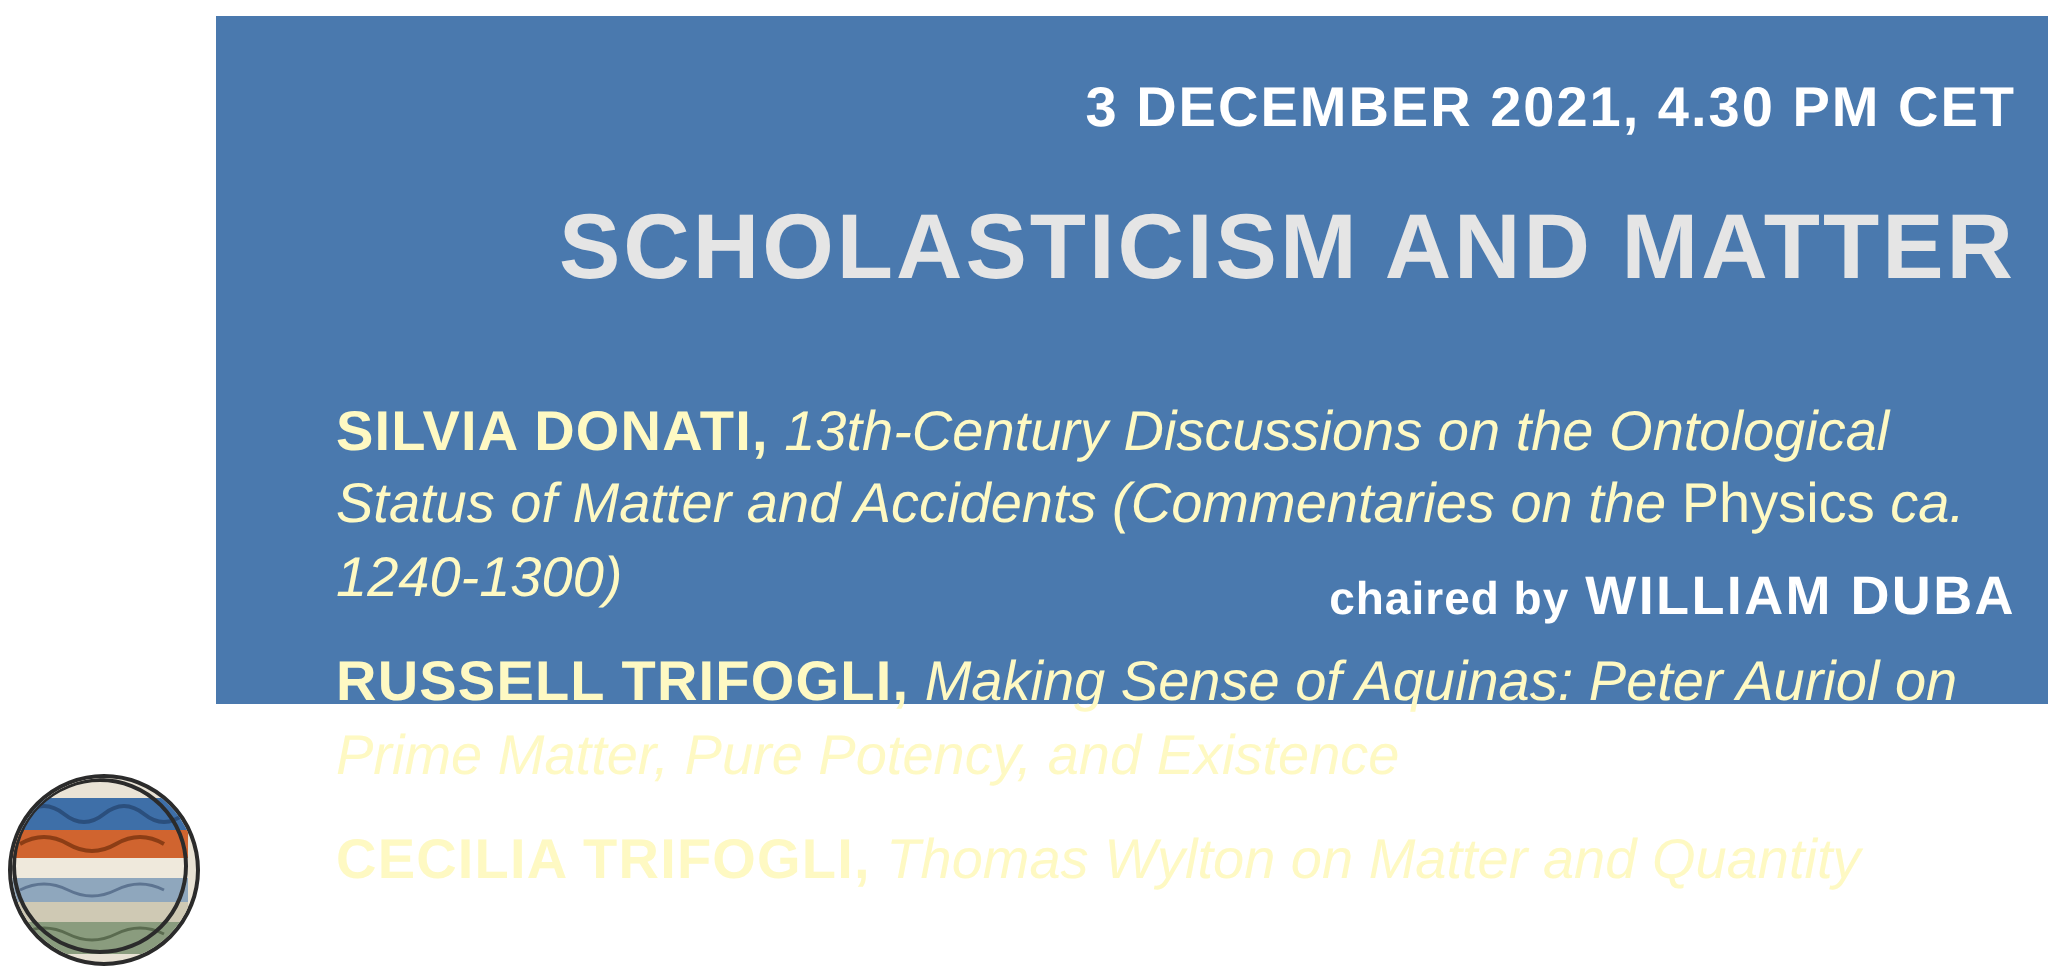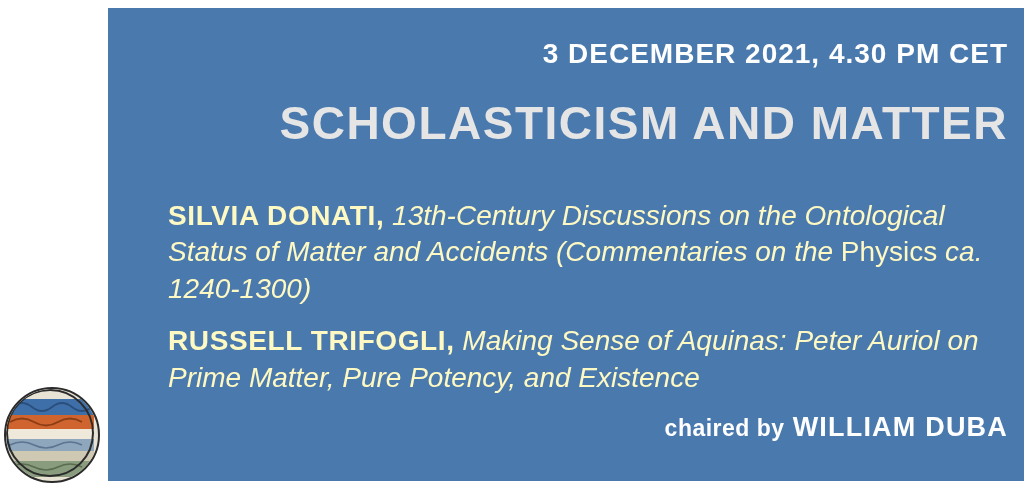--- a/index.html
+++ b/index.html
@@ -15,21 +15,21 @@
     width: 1024px;
     height: 489px;
     background: #ffffff;
     overflow: hidden;
   }
   .banner {
     position: absolute;
     left: 108px;
     top: 8px;
     width: 916px;
-    height: 473px;
+    height: 344px;
     background: #4a79ae;
   }
   .banner-inner {
     position: absolute;
     left: 0;
     top: 0;
     right: 0;
     bottom: 0;
   }
   .date {
@@ -127,20 +127,24 @@
         <div class="talk">
           <span class="speaker">SILVIA DONATI,</span>
           <span class="talk-title">13th-Century Discussions on the Ontological Status of Matter and Accidents (Commentaries on the </span><span class="roman">Physics</span><span class="talk-title"> ca. 1240-1300)</span>
         </div>
 
         <div class="talk">
           <span class="speaker">RUSSELL TRIFOGLI,</span>
           <span class="talk-title">Making Sense of Aquinas: Peter Auriol on Prime Matter, Pure Potency, and Existence</span><span class="roman"></span><span class="talk-title"></span>
         </div>
 
+        <div class="talk">
+          <span class="speaker">CECILIA TRIFOGLI,</span>
+          <span class="talk-title">Thomas Wylton on Matter and Quantity</span><span class="roman"></span><span class="talk-title"></span>
+        </div>
 
       </div>
 
       <div class="chair">
         <span class="chair-label">chaired by</span><span class="chair-name">WILLIAM DUBA</span>
       </div>
 
     </div>
   </div>
 

